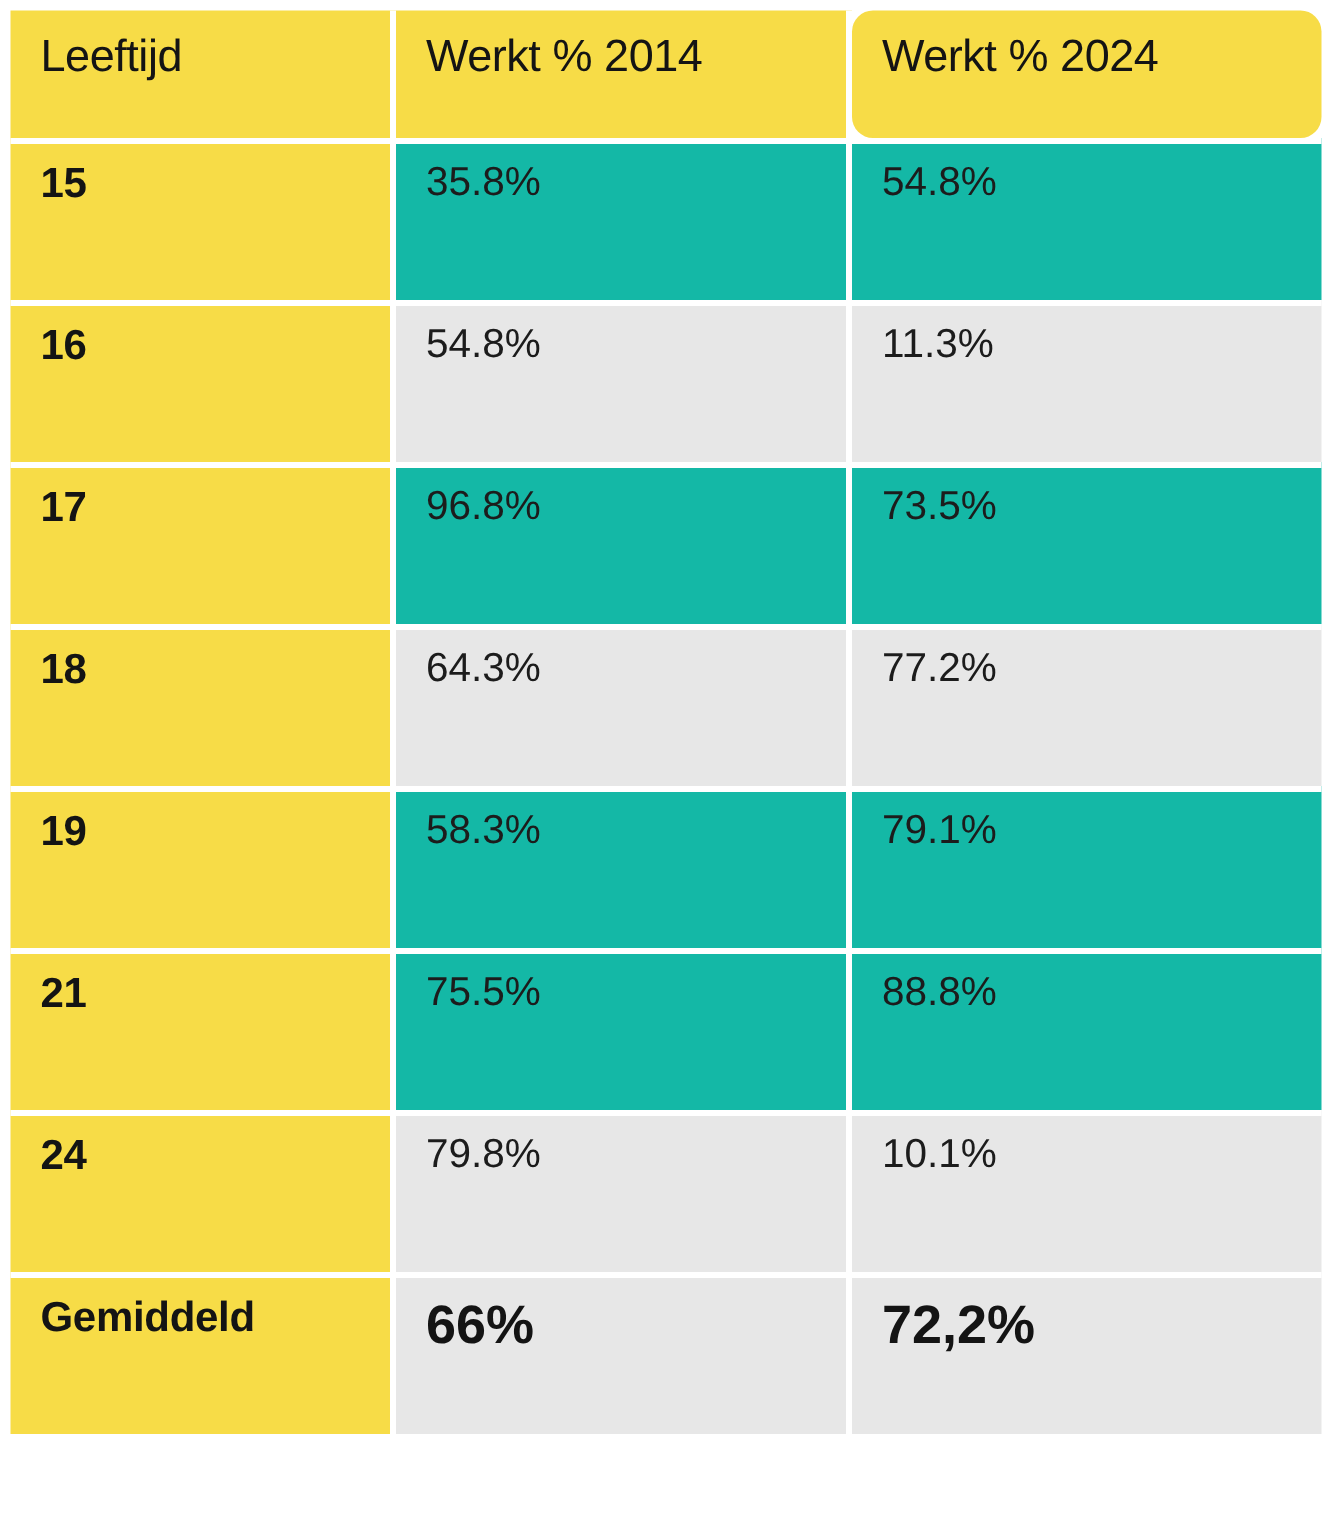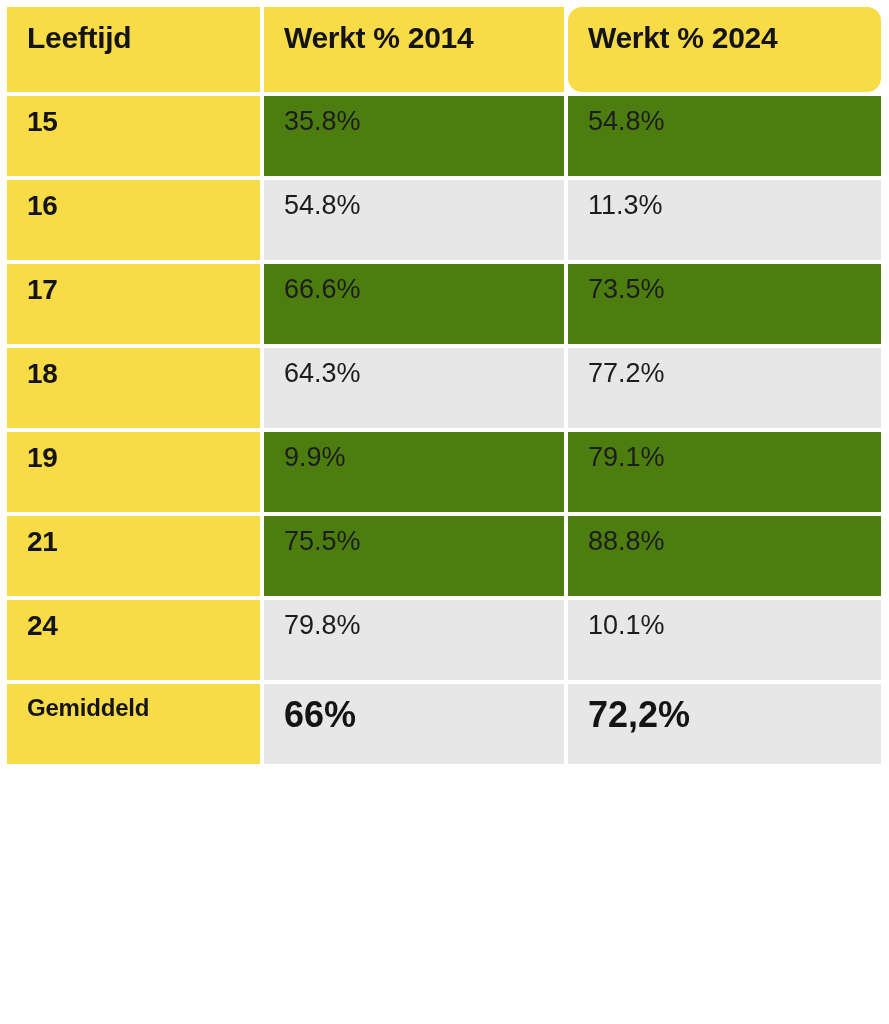--- a/index.html
+++ b/index.html
@@ -31,64 +31,64 @@
 
   table#stats-table col.col-age   { width: 257px; }
   table#stats-table col.col-v1    { width: 304px; }
   table#stats-table col.col-v2    { width: 313px; }
 
   
   thead th {
     background: #f7dc47;
     color: #141414;
     font-size: 30px;
-    font-weight: bold;
+    font-weight: normal;
     text-align: left;
     vertical-align: top;
     padding: 14px 0 0 20px;
     height: 85px;
     box-sizing: border-box;
     border-right: 4px solid #ffffff;
     letter-spacing: -0.3px;
   }
   thead th.last { border-right: none; border-radius: 14px; }
 
   
   tbody td {
     font-size: 27px;
     color: #1c1c1c;
     text-align: left;
     vertical-align: top;
     padding: 10px 0 0 20px;
-    height: 84px;
+    height: 108px;
     box-sizing: border-box;
     border-top: 4px solid #ffffff;
     border-right: 4px solid #ffffff;
   }
   tbody td.last { border-right: none; }
 
   tbody td.age {
     background: #f7dc47;
     font-weight: bold;
     color: #141414;
     font-size: 28px;
     letter-spacing: -0.2px;
   }
 
-  tbody tr.shade-dark td.val  { background: #4d7c0f; }
+  tbody tr.shade-dark td.val  { background: #14b8a6; }
   tbody tr.shade-light td.val { background: #e7e7e7; }
 
   tbody tr.summary td.val {
     background: #e7e7e7;
     font-weight: bold;
     color: #141414;
     font-size: 36px;
   }
   tbody tr.summary td.age {
-    font-size: 24px;
+    font-size: 28px;
   }
 </style>
 </head>
 <body>
 
 <div id="table-wrap">
   <table id="stats-table">
     <colgroup>
       <col class="col-age">
       <col class="col-v1">
@@ -107,31 +107,31 @@
         <td class="val">35.8%</td>
         <td class="val last">54.8%</td>
       </tr>
       <tr class="shade-light">
         <td class="age">16</td>
         <td class="val">54.8%</td>
         <td class="val last">11.3%</td>
       </tr>
       <tr class="shade-dark">
         <td class="age">17</td>
-        <td class="val">66.6%</td>
+        <td class="val">96.8%</td>
         <td class="val last">73.5%</td>
       </tr>
       <tr class="shade-light">
         <td class="age">18</td>
         <td class="val">64.3%</td>
         <td class="val last">77.2%</td>
       </tr>
       <tr class="shade-dark">
         <td class="age">19</td>
-        <td class="val">9.9%</td>
+        <td class="val">58.3%</td>
         <td class="val last">79.1%</td>
       </tr>
       <tr class="shade-dark">
         <td class="age">21</td>
         <td class="val">75.5%</td>
         <td class="val last">88.8%</td>
       </tr>
       <tr class="shade-light">
         <td class="age">24</td>
         <td class="val">79.8%</td>

